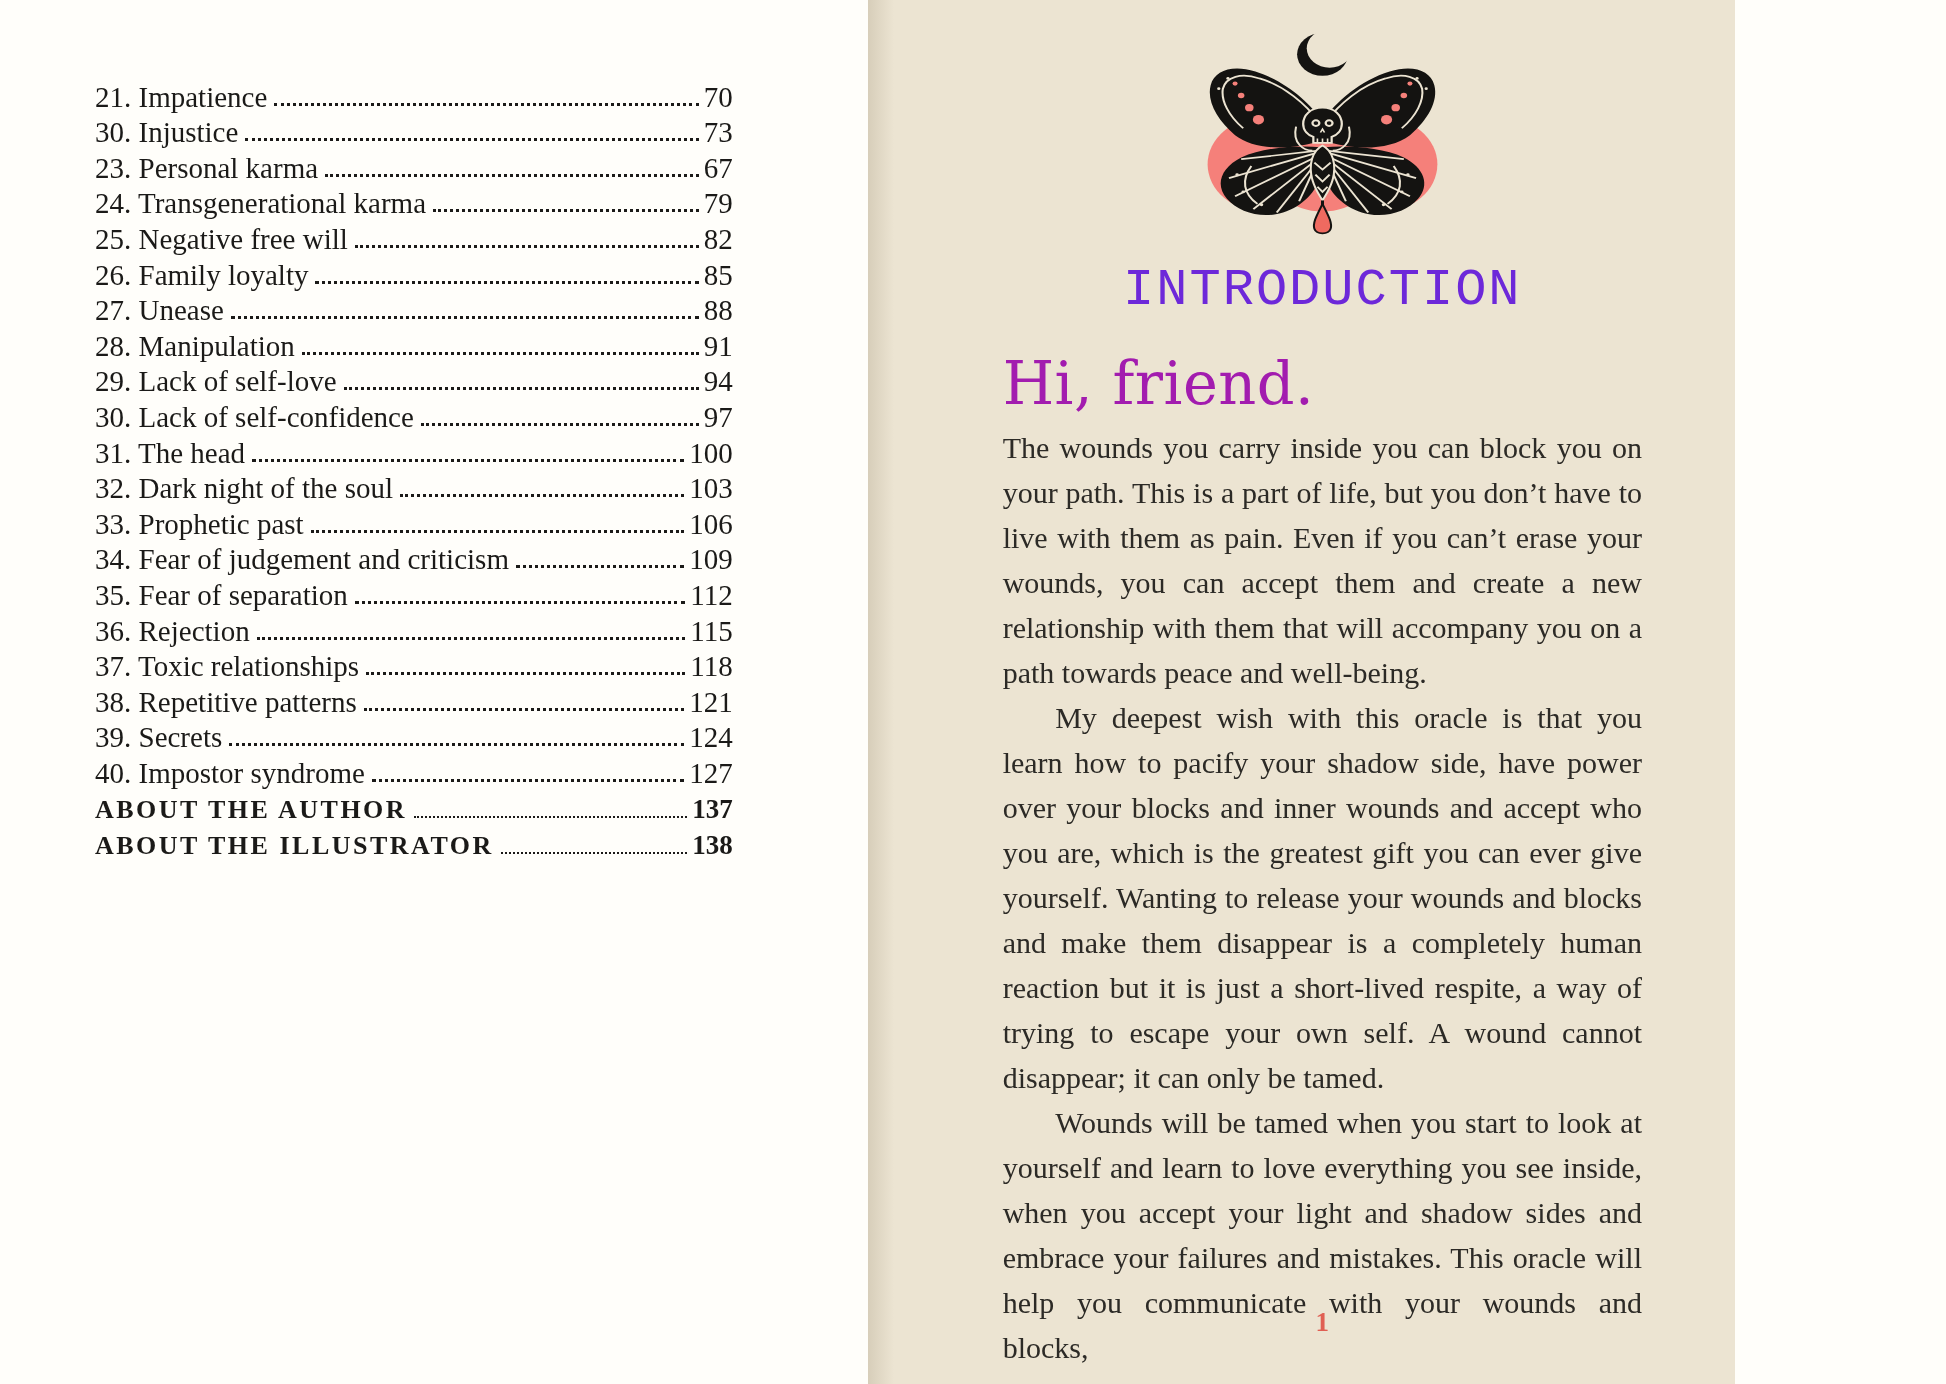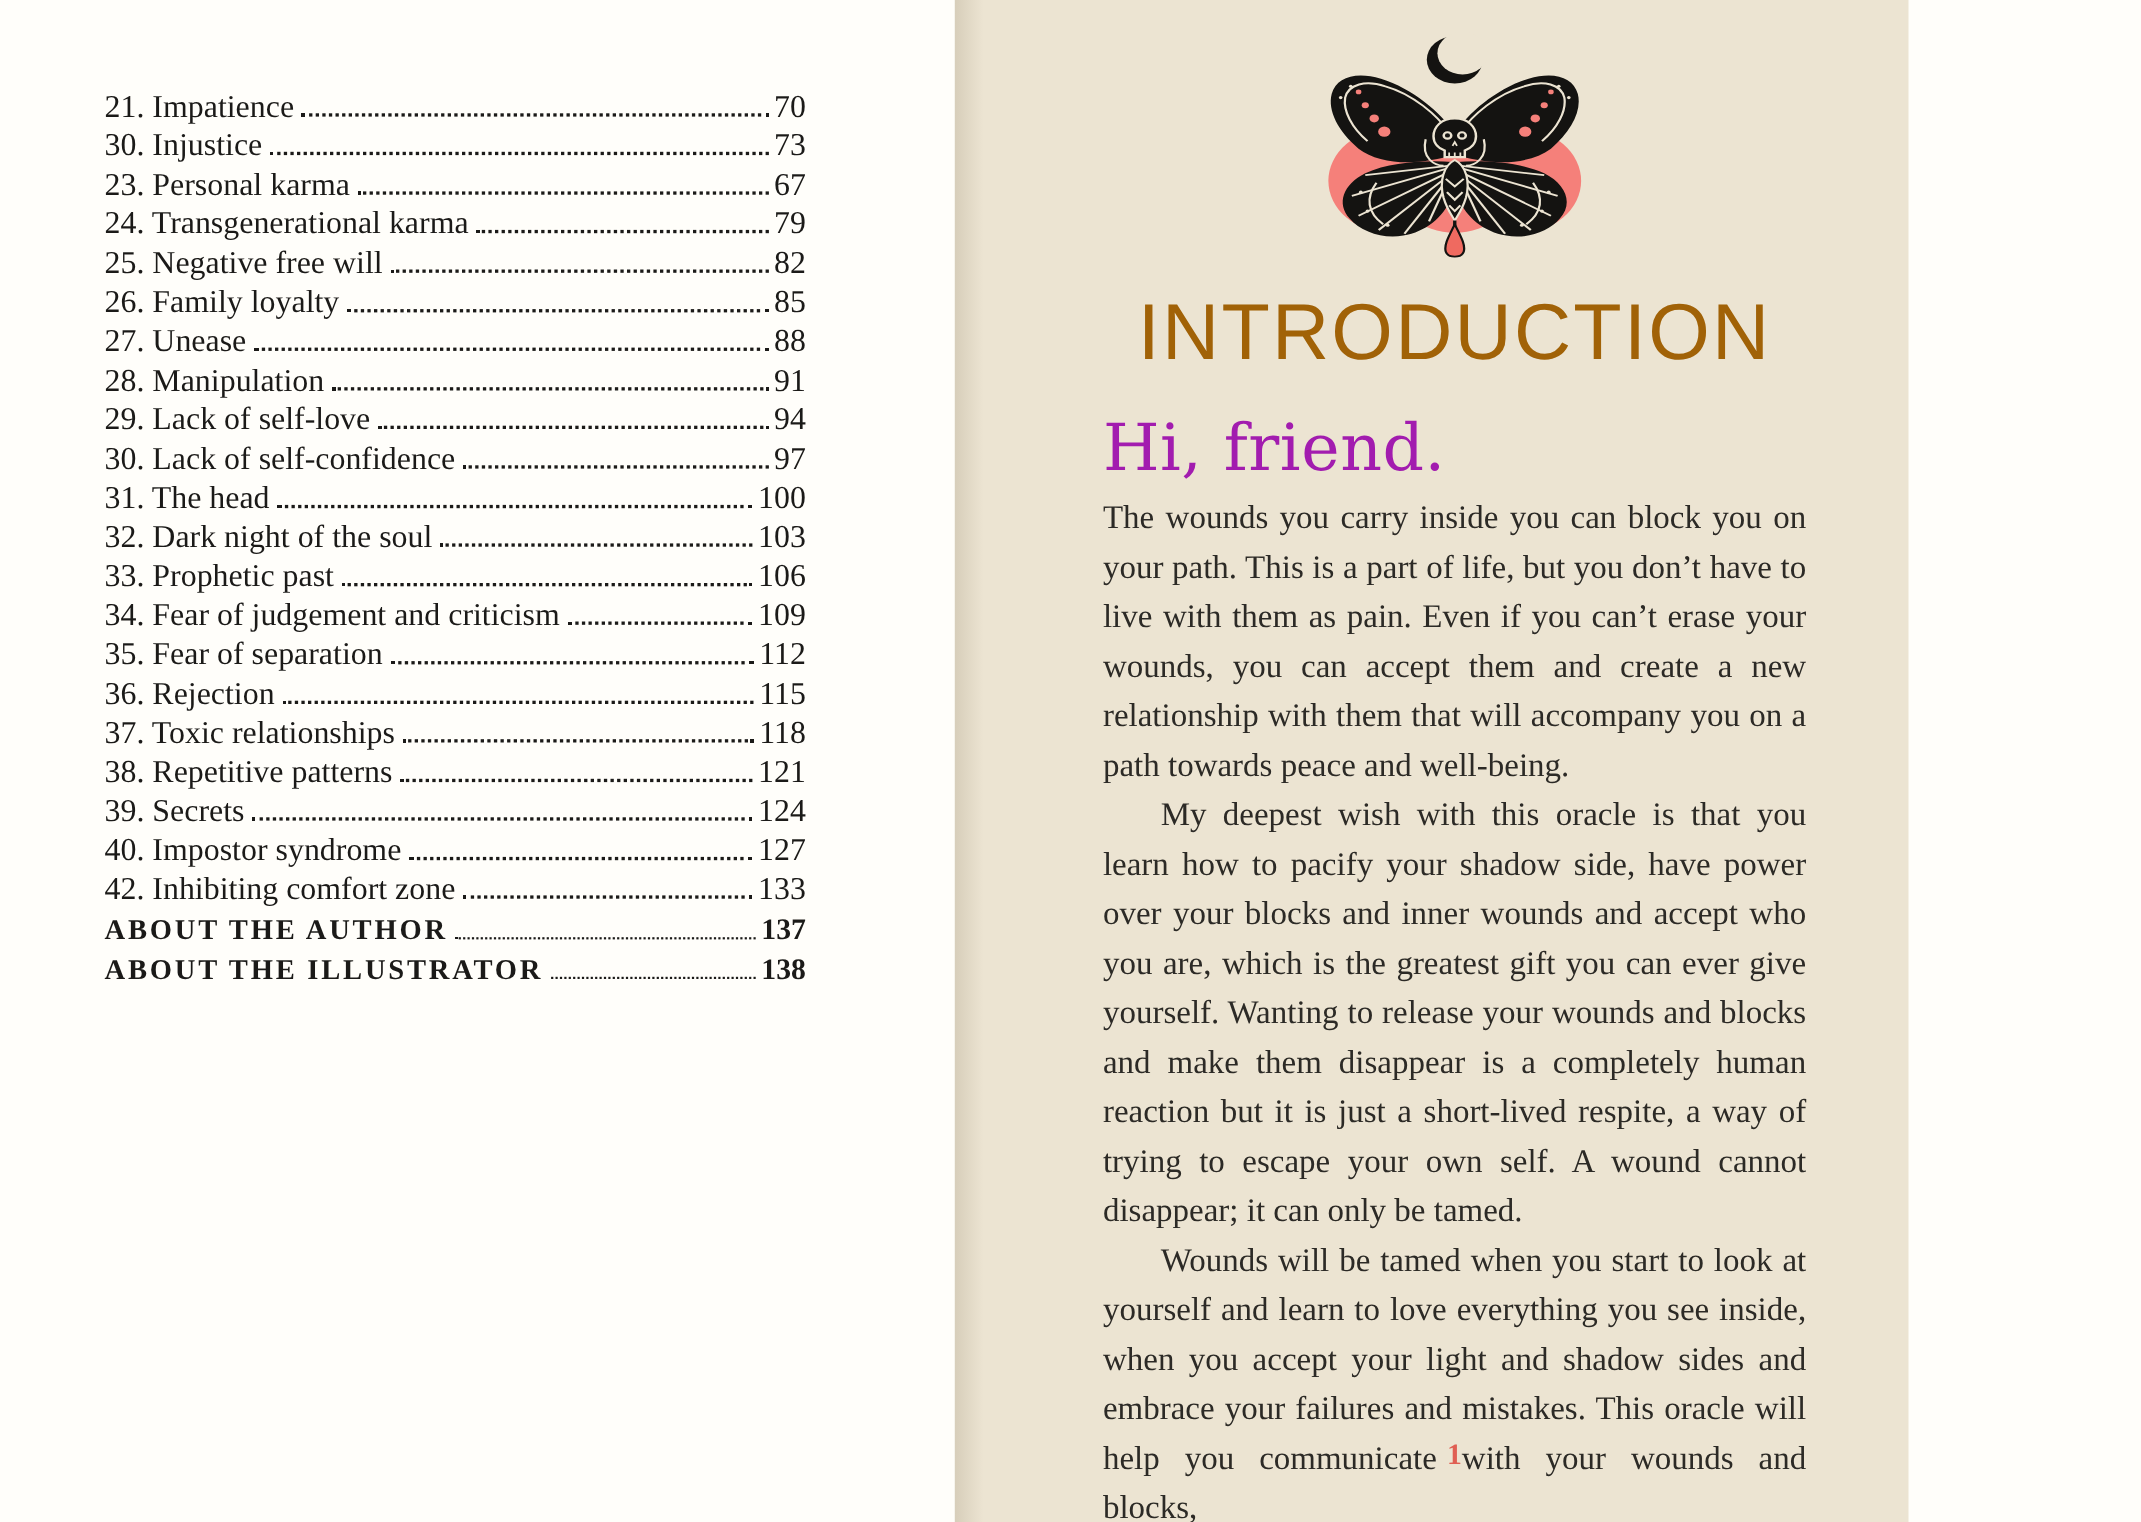--- a/index.html
+++ b/index.html
@@ -40,23 +40,23 @@
     box-sizing:border-box;padding:0 93px 0 135px;
   }
   .page-right::before{ 
     content:"";position:absolute;left:0;top:0;bottom:0;width:26px;
     background:linear-gradient(90deg,rgba(120,105,75,.18),rgba(120,105,75,0));
     pointer-events:none;
   }
   .moth-wrap{width:305px;margin:20px auto 0;}
   .chapter-title{
     margin:6px 0 0;text-align:center;
-    font-family:Liberation Sans, sans-serif;
-    font-size:72px;font-weight:400;letter-spacing:2px;
-    color:#a16207;line-height:1.1;
+    font-family:Liberation Mono, monospace;
+    font-size:52px;font-weight:400;letter-spacing:2px;
+    color:#6d28d9;line-height:1.1;
   }
   .greeting{
     margin:34px 0 10px;
     font-family:"DejaVu Serif","Liberation Serif",serif;
     font-size:59px;font-weight:400;letter-spacing:.5px;
     color:#a21caf;line-height:1.05;
   }
   .intro-body{color:#2c2a26;}
   .intro-body p{
     margin:0;font-size:30px;line-height:45px;text-align:justify;
@@ -167,25 +167,20 @@
         </li>
         <li class="toc-row">
           <span class="toc-label">39. Secrets</span>
           <span class="toc-leader"></span>
           <span class="toc-num">124</span>
         </li>
         <li class="toc-row">
           <span class="toc-label">40. Impostor syndrome</span>
           <span class="toc-leader"></span>
           <span class="toc-num">127</span>
-        </li>
-        <li class="toc-row">
-          <span class="toc-label">42. Inhibiting comfort zone</span>
-          <span class="toc-leader"></span>
-          <span class="toc-num">133</span>
         </li>
         <li class="toc-row toc-caps">
           <span class="toc-label">ABOUT THE AUTHOR</span>
           <span class="toc-leader"></span>
           <span class="toc-num">137</span>
         </li>
         <li class="toc-row toc-caps">
           <span class="toc-label">ABOUT THE ILLUSTRATOR</span>
           <span class="toc-leader"></span>
           <span class="toc-num">138</span>

